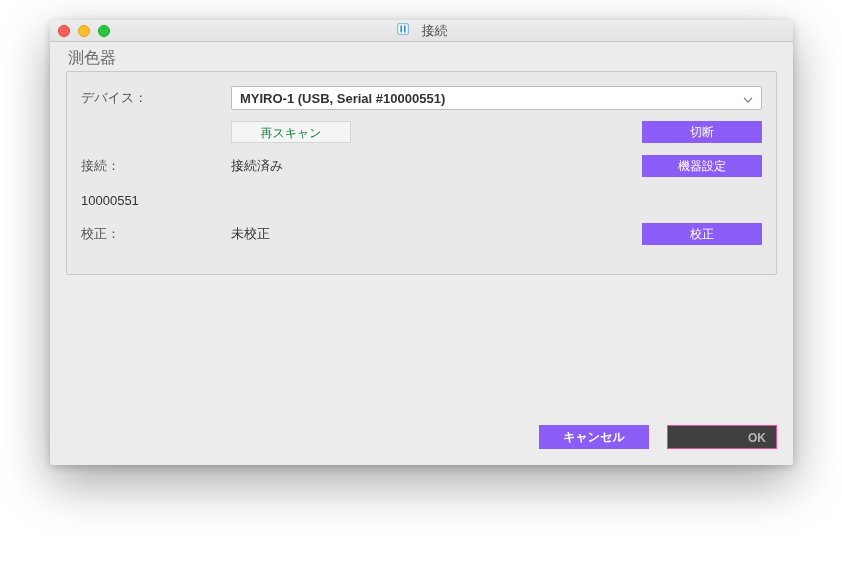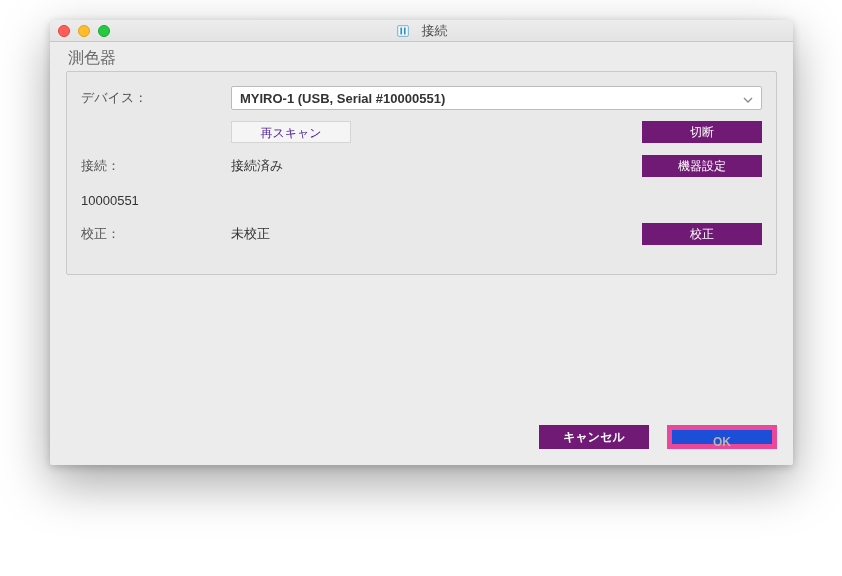--- a/index.html
+++ b/index.html
@@ -44,21 +44,20 @@
       width: 12px;
       height: 12px;
       border-radius: 50%;
     }
     .tl.red { background: #ff5f57; border: 0.5px solid #e24238; }
     .tl.yellow { background: #ffbd2e; border: 0.5px solid #e1a116; }
     .tl.green { background: #28c940; border: 0.5px solid #17a92c; }
     .title-content {
       margin: 0 auto;
       display: flex;
-      align-items: center;
       gap: 12px;
       font-size: 13px;
       color: #4a4a4a;
     }
     .title-icon {
       width: 14px;
       height: 14px;
       display: inline-flex;
       align-items: center;
       justify-content: center;
@@ -129,34 +128,35 @@
       height: 22px;
       min-width: 120px;
       border: none;
       font-size: 12px;
       cursor: pointer;
       text-align: center;
       line-height: 22px;
       padding: 0 10px;
     }
     .btn-primary {
-      background: #701a75;
+      background: #8b5cf6;
       color: #fff;
     }
     .btn-disabled {
       background: #f5f5f5;
-      color: #4c1d95;
+      color: #15803d;
       border: 1px solid #d5d5d5;
       cursor: default;
     }
     .btn-secondary-disabled {
-      background: #1d4ed8;
+      background: #404040;
       color: #b4b4b4;
-      border: 5px solid #ec4899;
+      border: 1px solid #ec4899;
       cursor: default;
+      text-align: right;
     }
     .rescan-btn {
       width: 120px;
       height: 22px;
     }
     .footer {
       margin-top: auto;
       display: flex;
       justify-content: flex-end;
       gap: 18px;

